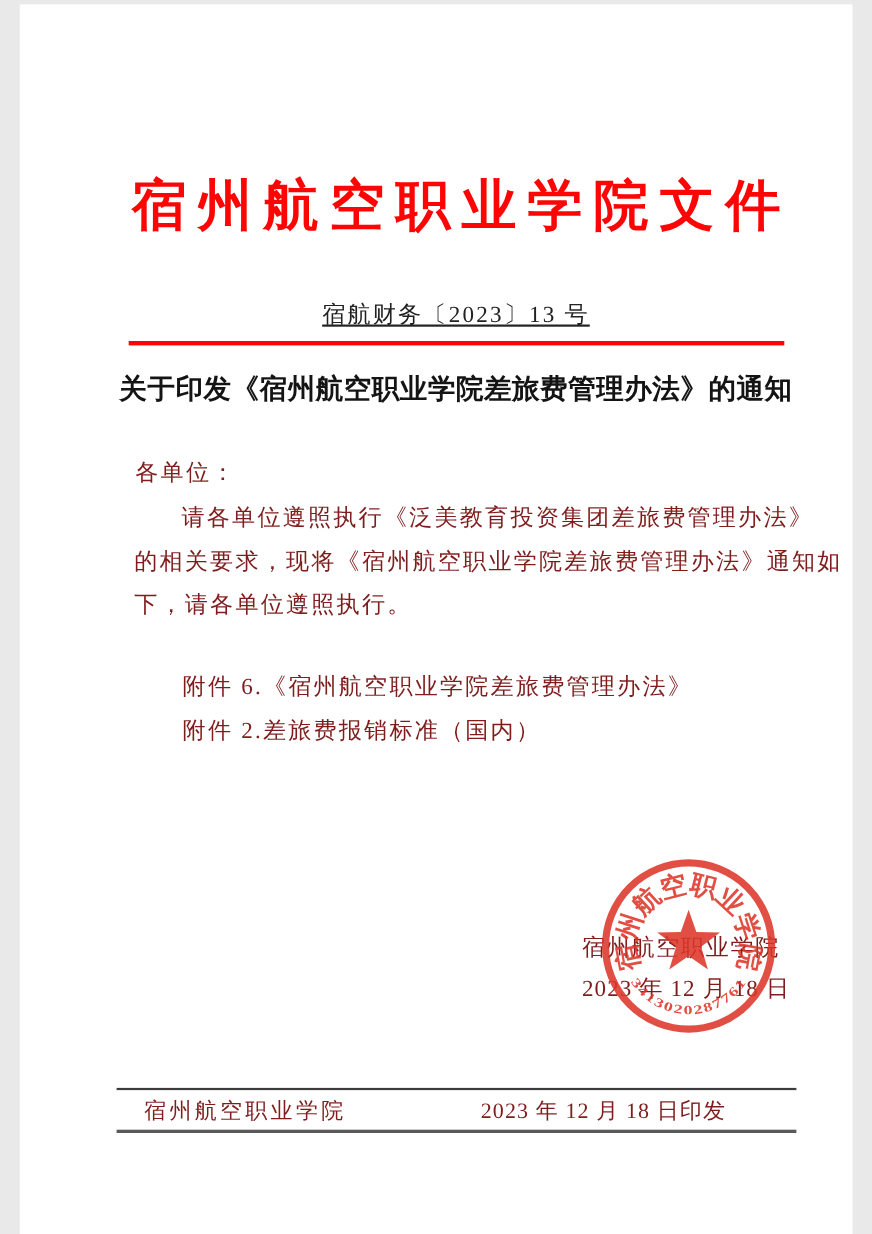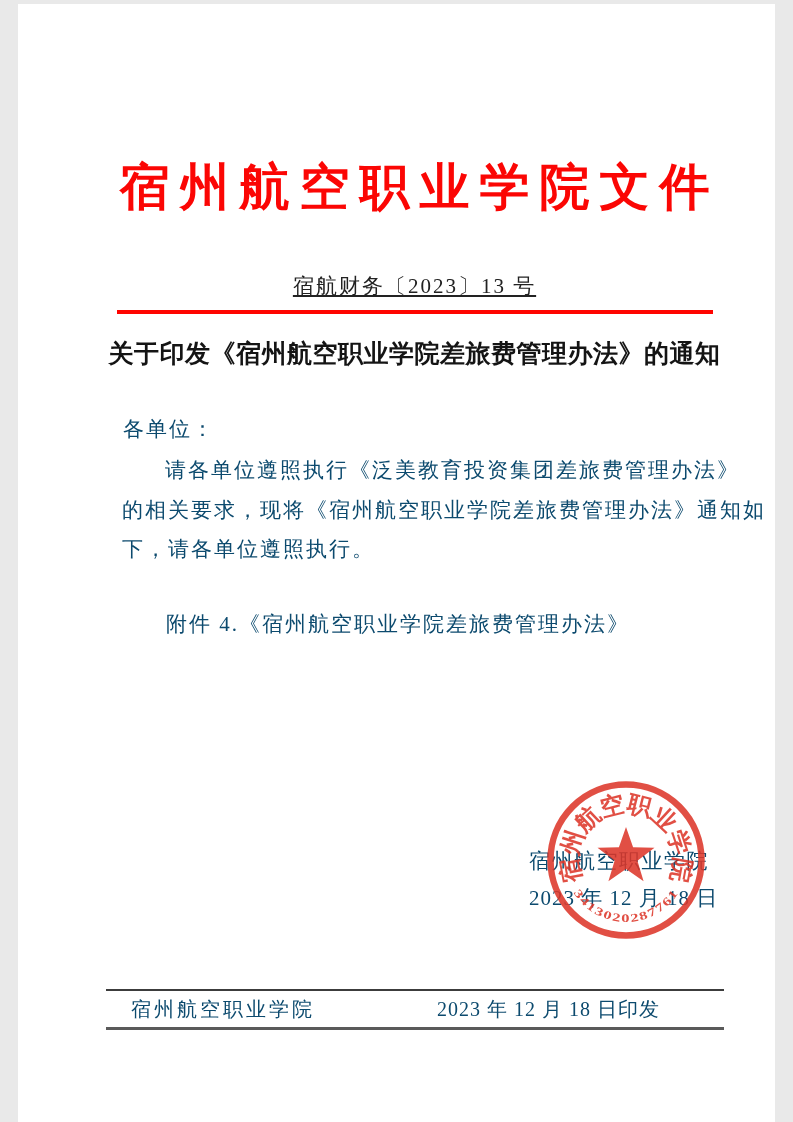--- a/index.html
+++ b/index.html
@@ -30,21 +30,21 @@
   .red-line {
     top: 306px; left: 99px; width: 596px; height: 4px;
     background: #ff0400;
   }
   .notice-title {
     top: 333px; left: 0; width: 793px;
     text-align: center;
     font-size: 25px; font-weight: 700; letter-spacing: 0.5px;
     color: #141414;
   }
-  .bodytext { font-size: 21px; letter-spacing: 2px; color: #0c4a6e; }
+  .bodytext { font-size: 21px; letter-spacing: 2px; color: #7f1d1d; }
   .salutation { top: 411px; left: 105px; }
   .body-l1 { top: 452px; left: 147px; }
   .body-l2 { top: 492px; left: 104px; }
   .body-l3 { top: 531px; left: 104px; }
   .att-1 { top: 606px; left: 148px; }
   .att-2 { top: 646px; left: 148px; }
   .att-3 { top: 686px; left: 148px; }
 
   .sig-org  { top: 843px; left: 511px; font-size: 21px; letter-spacing: 1.5px; }
   .sig-date { top: 880px; left: 511px; font-size: 21px; letter-spacing: 1px; }
@@ -69,21 +69,22 @@
   <div class="abs red-line"></div>
 
   <div class="abs notice-title">关于印发《宿州航空职业学院差旅费管理办法》的通知</div>
 
   <div class="abs bodytext salutation">各单位：</div>
 
   <div class="abs bodytext body-l1">请各单位遵照执行《泛美教育投资集团差旅费管理办法》</div>
   <div class="abs bodytext body-l2">的相关要求，现将《宿州航空职业学院差旅费管理办法》通知如</div>
   <div class="abs bodytext body-l3">下，请各单位遵照执行。</div>
 
-  <div class="abs bodytext att-1">附件 4.《宿州航空职业学院差旅费管理办法》</div>
+  <div class="abs bodytext att-1">附件 6.《宿州航空职业学院差旅费管理办法》</div>
+  <div class="abs bodytext att-2">附件 2.差旅费报销标准（国内）</div>
 
   <div class="abs bodytext sig-org">宿州航空职业学院</div>
   <div class="abs bodytext sig-date">2023 年 12 月 18 日</div>
 
   <svg class="abs seal" viewBox="0 0 200 200" xmlns="http://www.w3.org/2000/svg">
     <defs>
       <path id="seal-arc-top" d="M 56.5 120.3 A 48 48 0 1 1 143.5 120.3" fill="none"></path>
       <path id="seal-arc-bottom" d="M 46.3 131 A 62 62 0 0 0 153.7 131" fill="none"></path>
     </defs>
     <circle cx="100" cy="100" r="75.5" fill="none" stroke="#dd3629" stroke-width="6.5"></circle>

